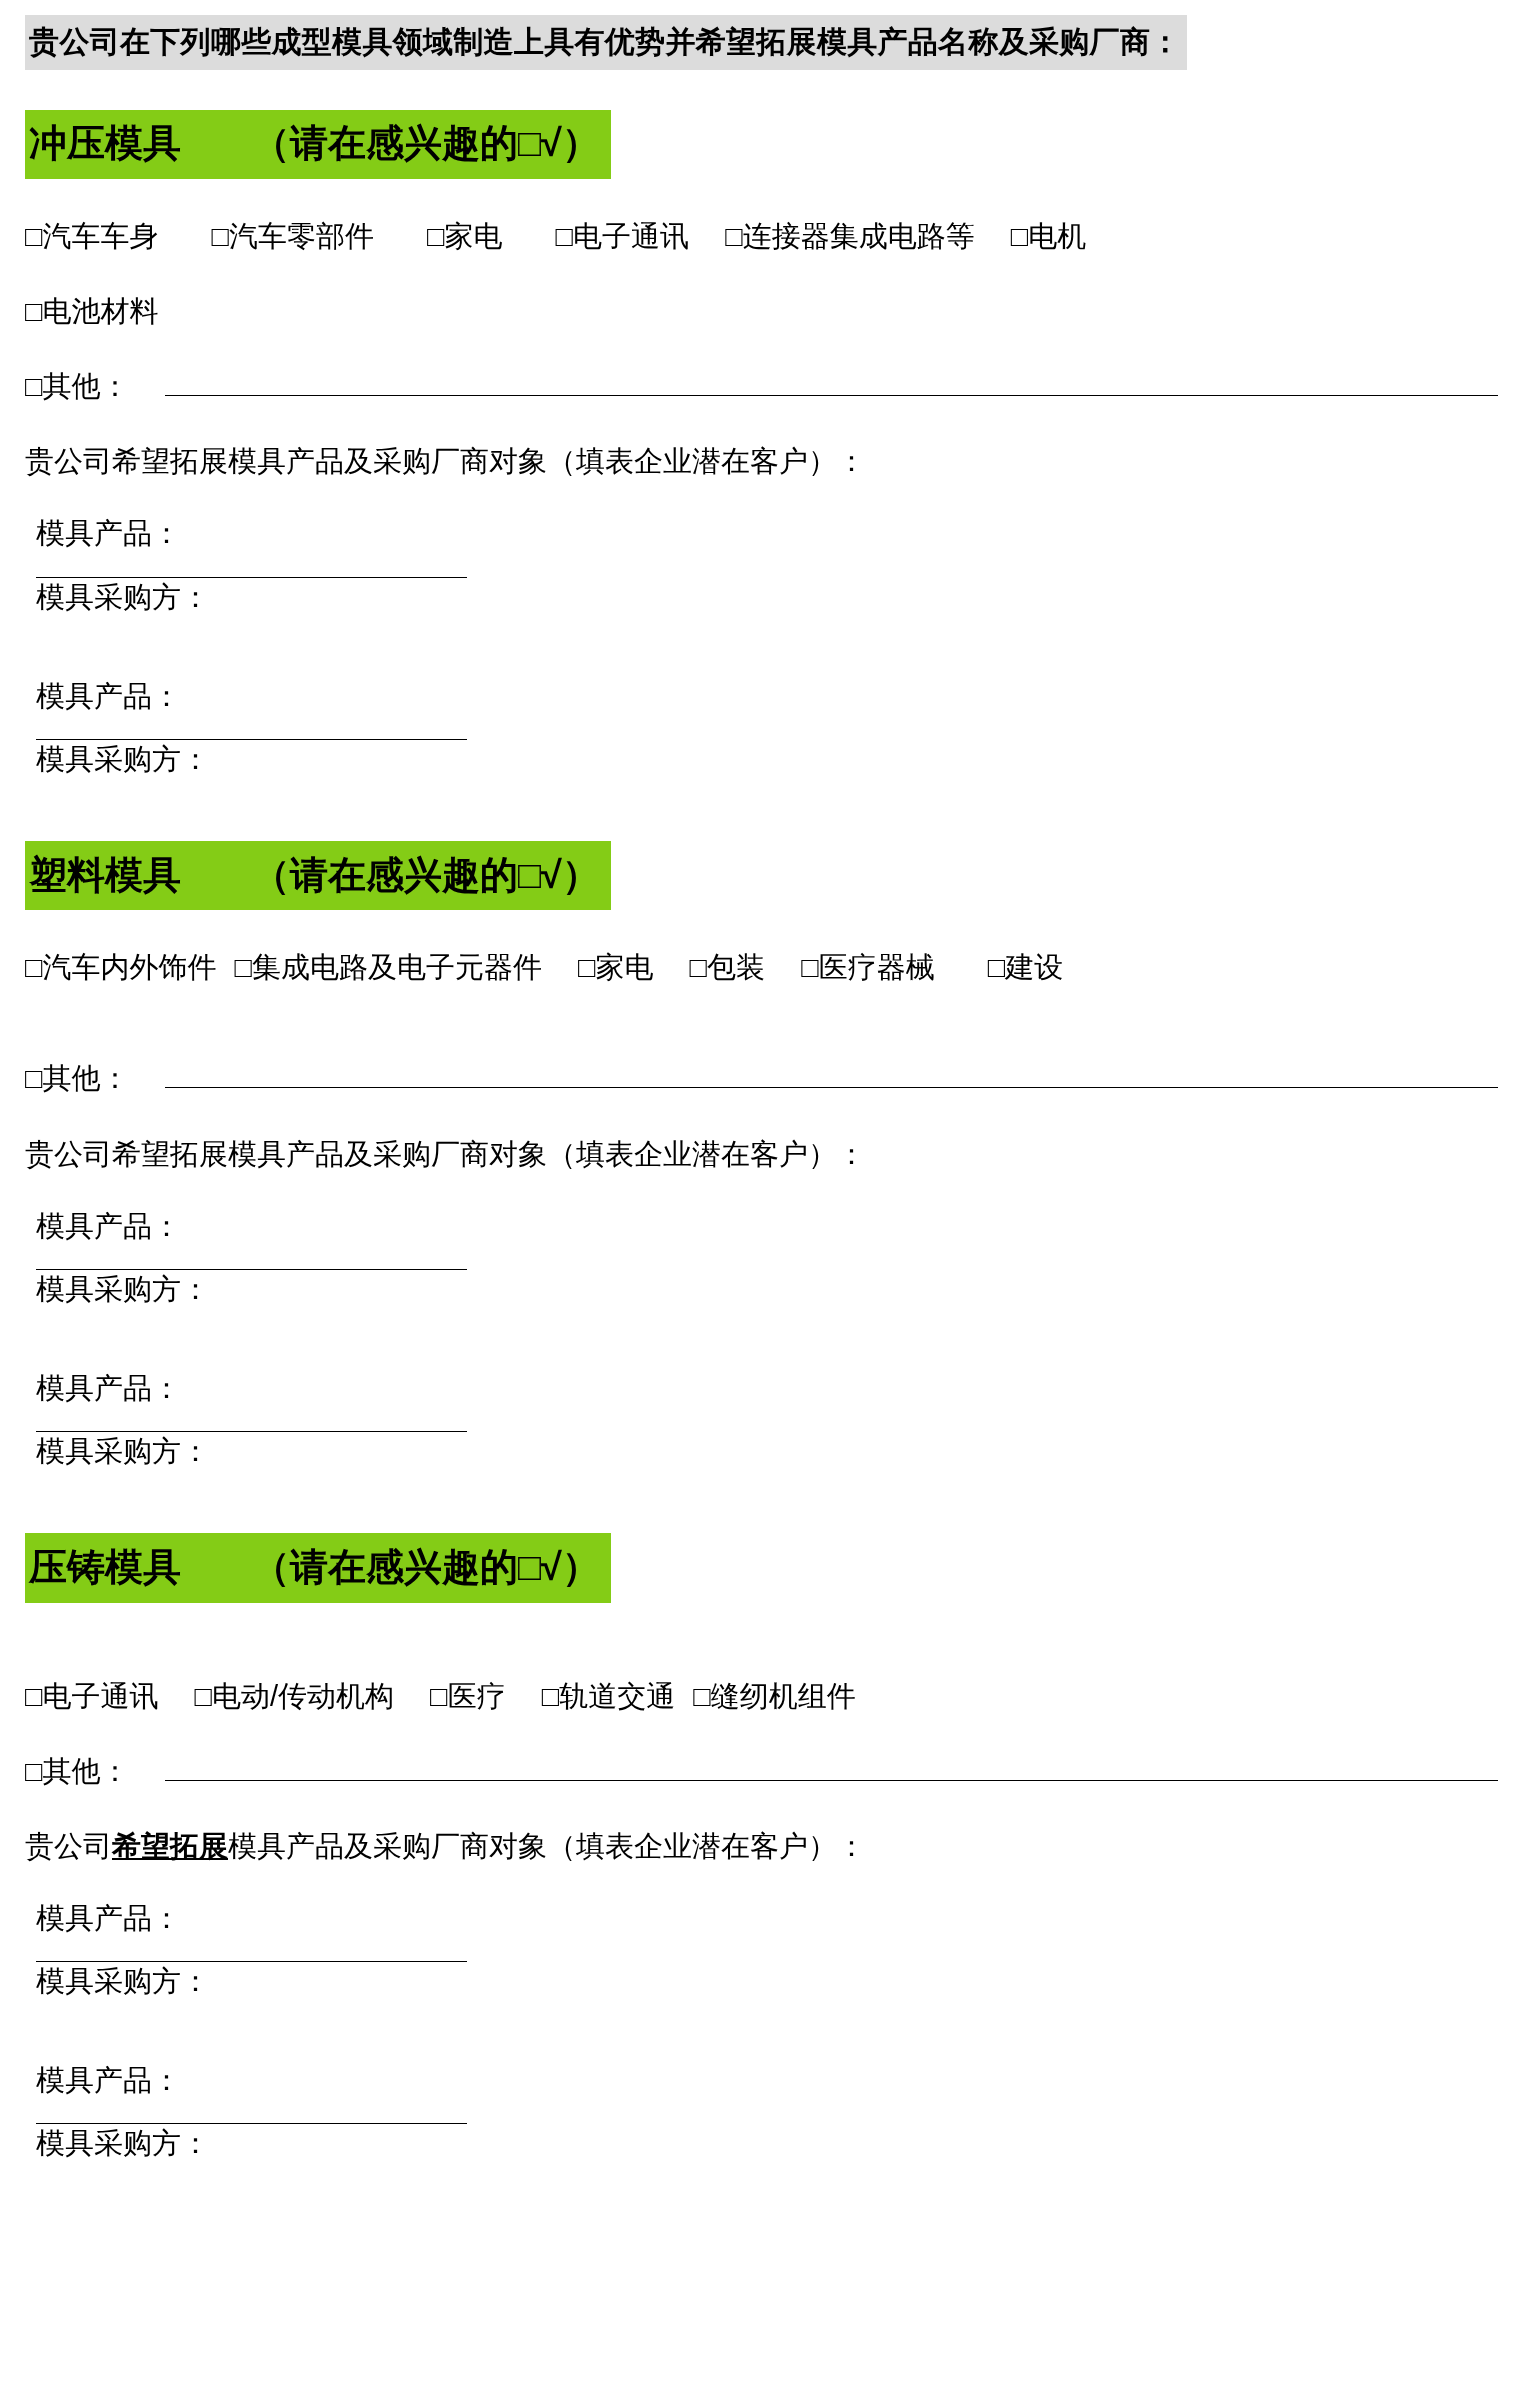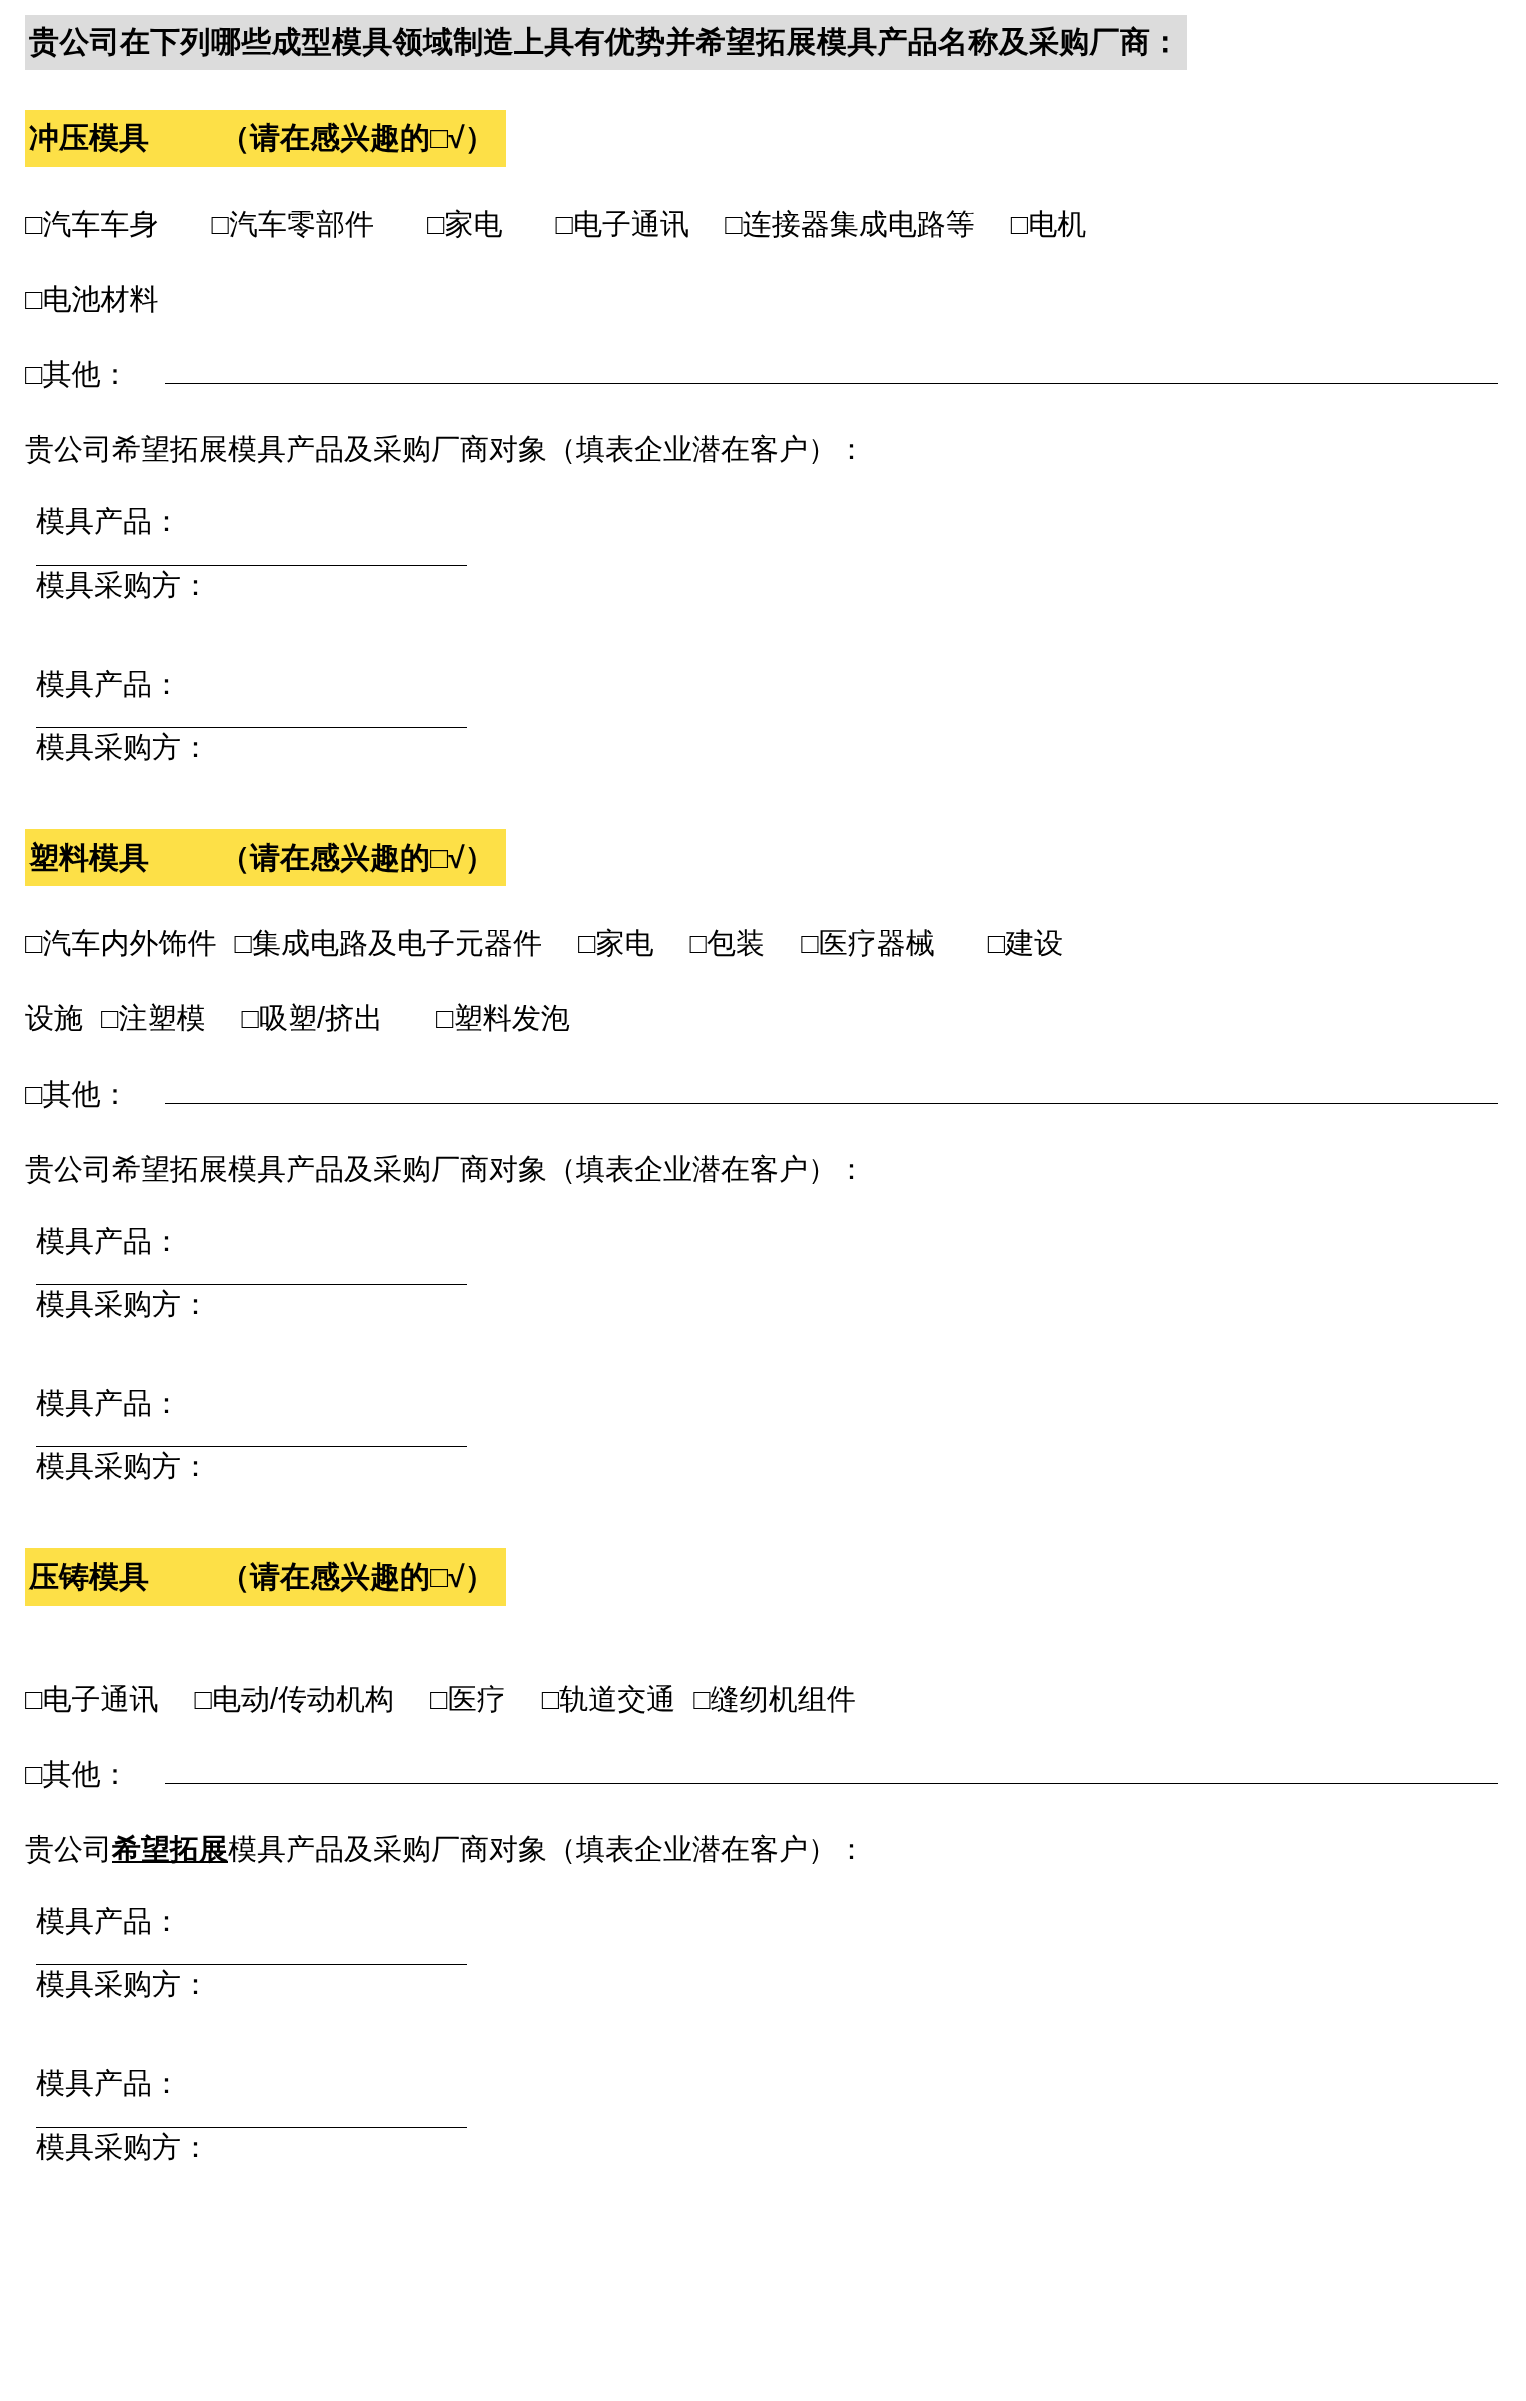--- a/index.html
+++ b/index.html
@@ -25,23 +25,23 @@
     background: #dcdcdc;
     font-weight: bold;
     font-size: 30px;
     line-height: 1.5;
     padding: 4.1px 6.8px 5.5px 4.1px;
     letter-spacing: 0.3px;
     white-space: nowrap;
   }
   .section-head {
     display: inline-block;
-    background: #fde047;
+    background: #84cc16;
     font-weight: bold;
-    font-size: 30px;
+    font-size: 38px;
     line-height: 1.5;
     padding: 5.5px 11px 6.8px 4.1px;
     white-space: pre;
   }
   .section-head .hint {
     font-weight: bold;
   }
   .row {
     font-size: 29px;
     line-height: 1.35;
@@ -177,23 +177,20 @@
     </div>
 
     <div class="block-gap-1"></div>
 
     <div class="row">
       <span class="opt">□汽车内外饰件</span><span class="sp-sm"></span><span class="opt">□集成电路及电子元器件</span><span class="sp-md"></span><span class="opt">□家电</span><span class="sp-md"></span><span class="opt">□包装</span><span class="sp-md"></span><span class="opt">□医疗器械</span><span class="sp-lg"></span><span class="opt">□建设</span>
     </div>
 
     <div class="block-gap-2"></div>
 
-    <div class="row">
-      <span class="opt">设施</span><span class="sp-sm"></span><span class="opt">□注塑模</span><span class="sp-md"></span><span class="opt">□吸塑/挤出</span><span class="sp-lg"></span><span class="opt">□塑料发泡</span>
-    </div>
 
     <div class="block-gap-2"></div>
 
     <div class="other-line">
       <span>□其他：</span>
       <span class="rule"></span>
     </div>
 
     <div class="block-gap-2"></div>
 

